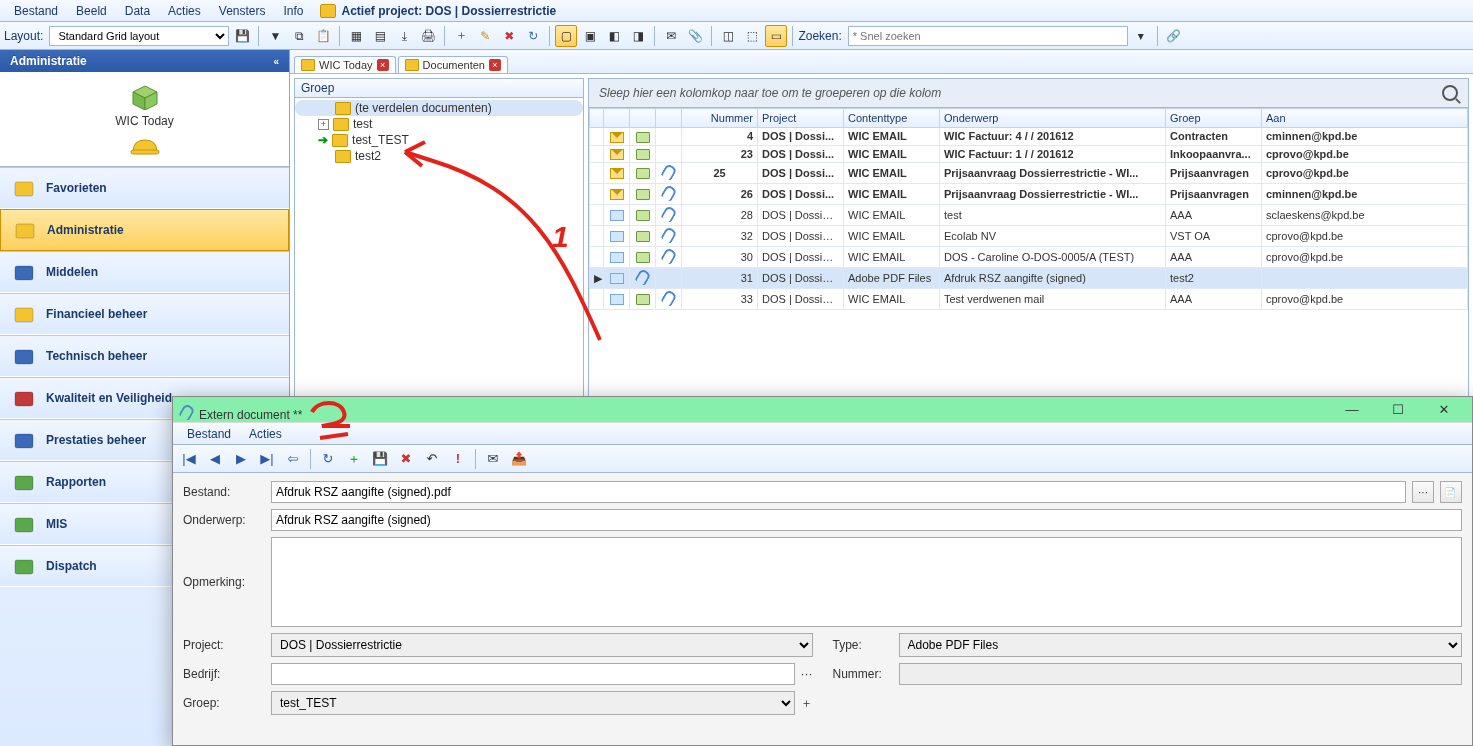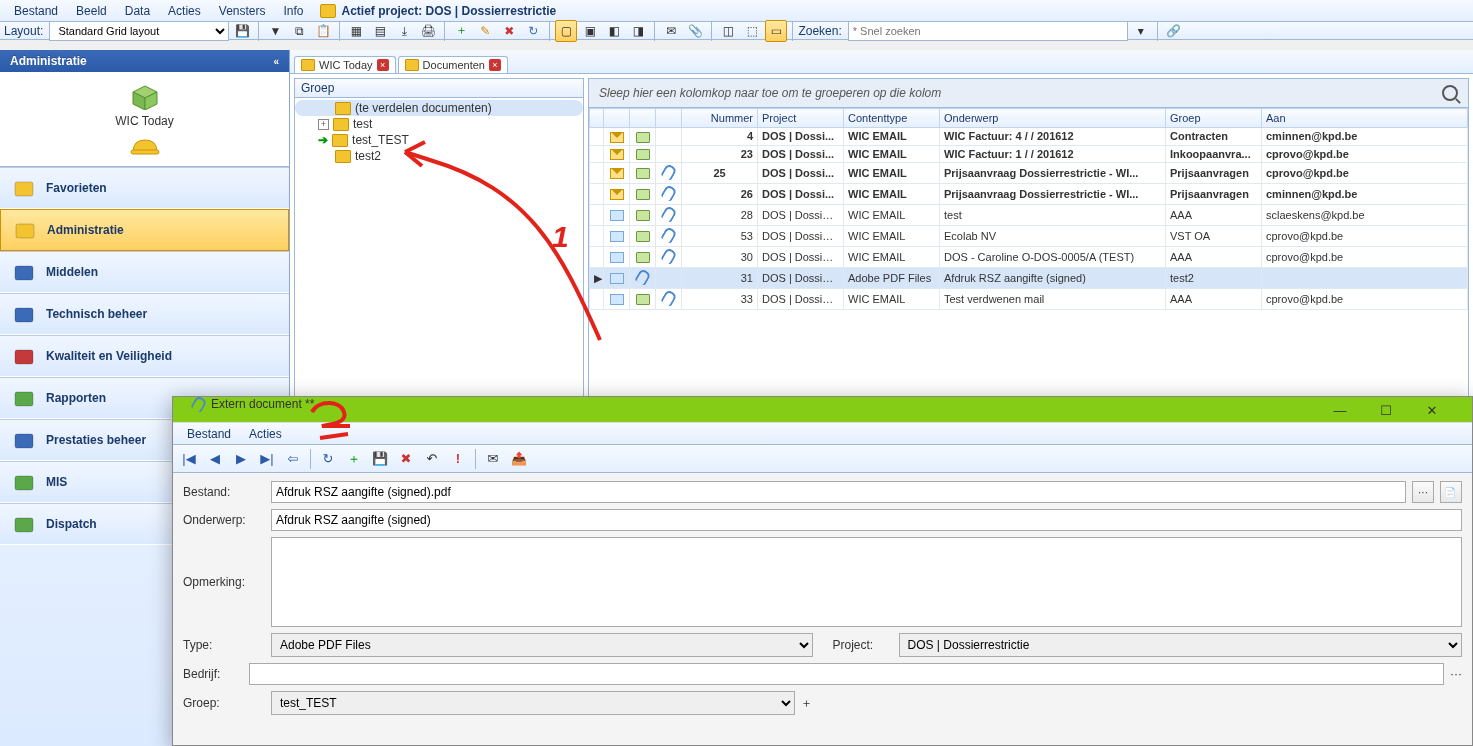--- a/index.html
+++ b/index.html
@@ -5,21 +5,21 @@
 * { box-sizing: border-box; font-family: "Segoe UI", Tahoma, sans-serif; }
 body { margin: 0; background: #f0f0f0; font-size: 12px; color: #333; overflow: hidden; width: 1473px; height: 746px; position: relative; }
 
 
 .topmenu { background: linear-gradient(#f6faff,#e4efff); border-bottom: 1px solid #a0b8d8; height: 22px; display: flex; align-items: center; padding: 0 6px; gap: 2px; }
 .topmenu .mi { padding: 2px 8px; color: #1b3a6b; cursor: pointer; }
 .topmenu .proj { margin-left: 6px; font-weight: bold; color: #1b3a6b; display: flex; gap: 6px; }
 .topmenu .proj .fold { width: 16px; height: 14px; background: #f4c430; border: 1px solid #c89600; border-radius: 2px; }
 
 
-.toolbar { background: linear-gradient(#f6faff,#e4efff); border-bottom: 1px solid #a0b8d8; height: 18px; display: flex; align-items: center; padding: 0 4px; gap: 2px; }
+.toolbar { background: linear-gradient(#f6faff,#e4efff); border-bottom: 1px solid #a0b8d8; height: 28px; display: flex; align-items: center; padding: 0 4px; gap: 2px; }
 .toolbar .lbl { color: #1b3a6b; margin-right: 4px; }
 .toolbar select, .toolbar input[type=text] { height: 20px; border: 1px solid #a0b8d8; background: #fff; font-size: 11px; padding: 0 4px; }
 .toolbar .layout-sel { width: 180px; }
 .toolbar .tbtn { width: 22px; height: 22px; border: 1px solid transparent; border-radius: 2px; display: flex; align-items: center; justify-content: center; cursor: pointer; font-size: 12px; }
 .toolbar .sep { width: 1px; height: 20px; background: #a0b8d8; margin: 0 3px; }
 .toolbar .sch { width: 280px; color: #777; }
 .toolbar .tbtn.active { border: 1px solid #d09000; background: linear-gradient(#ffe8a0,#ffd060); }
 
 
 .main { display: flex; position: absolute; top: 50px; left: 0; right: 0; bottom: 0; }
@@ -73,21 +73,21 @@
 .ic-mail { background: #ffe088; border: 1px solid #c89600; position: relative; }
 .ic-mail::after { content: ''; position: absolute; left: 1px; top: 0; border-left: 5px solid transparent; border-right: 5px solid transparent; border-top: 5px solid #c89600; }
 .ic-mail-open { background: #cfe8ff; border: 1px solid #7aa8d8; }
 .ic-att { width: 12px; height: 14px; border: 2px solid #4a88d0; border-radius: 6px 6px 3px 3px; border-bottom: none; transform: rotate(30deg); display: inline-block; }
 .ic-fold { background: #c8e6a0; border: 1px solid #6a9840; border-radius: 1px; }
 .ic-fax { background: #ddd; border: 1px solid #999; border-radius: 2px; }
 .rowind { width: 10px; text-align: center; color: #333; }
 
 
 .dialog { position: absolute; left: 172px; top: 396px; right: 0; bottom: 0; background: #f4f4f4; border: 1px solid #888; box-shadow: 0 4px 20px #0005; display: flex; flex-direction: column; }
-.dlg-title { height: 26px; background: #84cc16; display: flex; align-items: flex-start; padding: 0 20px; gap: 6px; border-bottom: 1px solid #ddd; }
+.dlg-title { height: 26px; background: #86efac; display: flex; align-items: flex-end; padding: 0 8px; gap: 6px; border-bottom: 1px solid #ddd; }
 .dlg-title .t { flex: 1; }
 .dlg-title .wbtn { width: 40px; height: 26px; display: flex; align-items: center; justify-content: center; font-size: 13px; cursor: pointer; }
 .dlg-menu { height: 22px; background: linear-gradient(#f6faff,#e4efff); border-bottom: 1px solid #a0b8d8; display: flex; align-items: center; gap: 2px; padding: 0 6px; }
 .dlg-menu .mi { padding: 2px 8px; color: #1b3a6b; cursor: pointer; }
 .dlg-tb { height: 28px; background: linear-gradient(#f6faff,#e4efff); border-bottom: 1px solid #a0b8d8; display: flex; align-items: center; gap: 2px; padding: 0 4px; }
 .dlg-tb .tbtn { width: 24px; height: 22px; border: 1px solid transparent; border-radius: 2px; display: flex; align-items: center; justify-content: center; cursor: pointer; font-size: 13px; }
 .dlg-tb .sep { width: 1px; height: 20px; background: #a0b8d8; margin: 0 3px; }
 .dlg-body { flex: 1; padding: 8px 10px; overflow: auto; }
 .frow { display: flex; align-items: center; margin-bottom: 6px; gap: 6px; }
 .frow label { width: 82px; color: #333; }
@@ -201,48 +201,56 @@
           <span class="ico">
             <svg viewBox="0 0 24 24">
               <rect x="3" y="6" width="18" height="14" rx="2" fill="#3a6ab8" stroke="#0003"></rect>
             </svg>
           </span>
           <span>Middelen</span>
         </div>
         <div class="sb-item">
           <span class="ico">
             <svg viewBox="0 0 24 24">
+              <rect x="3" y="6" width="18" height="14" rx="2" fill="#f4c430" stroke="#0003"></rect>
+            </svg>
+          </span>
+          <span>Financieel beheer</span>
+        </div>
+        <div class="sb-item">
+          <span class="ico">
+            <svg viewBox="0 0 24 24">
               <rect x="3" y="6" width="18" height="14" rx="2" fill="#3a6ab8" stroke="#0003"></rect>
             </svg>
           </span>
           <span>Technisch beheer</span>
         </div>
         <div class="sb-item">
           <span class="ico">
             <svg viewBox="0 0 24 24">
               <rect x="3" y="6" width="18" height="14" rx="2" fill="#c43a3a" stroke="#0003"></rect>
             </svg>
           </span>
           <span>Kwaliteit en Veiligheid</span>
         </div>
         <div class="sb-item">
           <span class="ico">
             <svg viewBox="0 0 24 24">
+              <rect x="3" y="6" width="18" height="14" rx="2" fill="#3a6ab8" stroke="#0003"></rect>
+            </svg>
+          </span>
+          <span>Prestaties beheer</span>
+        </div>
+        <div class="sb-item">
+          <span class="ico">
+            <svg viewBox="0 0 24 24">
               <rect x="3" y="6" width="18" height="14" rx="2" fill="#5aa84a" stroke="#0003"></rect>
             </svg>
           </span>
           <span>Rapporten</span>
-        </div>
-        <div class="sb-item">
-          <span class="ico">
-            <svg viewBox="0 0 24 24">
-              <rect x="3" y="6" width="18" height="14" rx="2" fill="#3a6ab8" stroke="#0003"></rect>
-            </svg>
-          </span>
-          <span>Prestaties beheer</span>
         </div>
         <div class="sb-item">
           <span class="ico">
             <svg viewBox="0 0 24 24">
               <rect x="3" y="6" width="18" height="14" rx="2" fill="#5aa84a" stroke="#0003"></rect>
             </svg>
           </span>
           <span>MIS</span>
         </div>
         <div class="sb-item">
@@ -387,21 +395,21 @@
                   <td>WIC EMAIL</td>
                   <td>test</td>
                   <td>AAA</td>
                   <td>sclaeskens@kpd.be</td>
                 </tr>
                 <tr class="">
                   <td class="rowind"></td>
                   <td class="ico"><span class="cell-ic ic-mail-open"></span></td>
                   <td class="ico"><span class="cell-ic ic-fold"></span></td>
                   <td class="ico"><span class="ic-att"></span></td>
-                  <td style="text-align:right">53</td>
+                  <td style="text-align:right">32</td>
                   <td>DOS | Dossierr...</td>
                   <td>WIC EMAIL</td>
                   <td>Ecolab NV</td>
                   <td>VST OA</td>
                   <td>cprovo@kpd.be</td>
                 </tr>
                 <tr class="">
                   <td class="rowind"></td>
                   <td class="ico"><span class="cell-ic ic-mail-open"></span></td>
                   <td class="ico"><span class="cell-ic ic-fold"></span></td>
@@ -484,33 +492,37 @@
     <div class="frow">
       <label>Onderwerp:</label>
       <input type="text" value="Afdruk RSZ aangifte (signed)" style="">
     </div>
     <div class="frow" style="align-items:flex-start">
       <label style="padding-top:38px">Opmerking:</label>
       <textarea style=""></textarea>
     </div>
     <div class="frow2">
       <div class="half">
+        <label>Project:</label>
+        <select><option>DOS | Dossierrestrictie</option></select>
+      </div>
+      <div class="half">
         <label>Type:</label>
         <select><option>Adobe PDF Files</option></select>
-      </div>
-      <div class="half">
-        <label>Project:</label>
-        <select><option>DOS | Dossierrestrictie</option></select>
       </div>
     </div>
     <div class="frow2">
       <div class="half">
         <label>Bedrijf:</label>
         <input type="text" value="" style="">
         <div class="minibtn">···</div>
+      </div>
+      <div class="half">
+        <label>Nummer:</label>
+        <input type="text" class="ro" readonly="" value="" style="">
       </div>
     </div>
     <div class="frow2">
       <div class="half">
         <label>Groep:</label>
         <select><option>test_TEST</option></select>
         <div class="minibtn">＋</div>
       </div>
       <div class="half"></div>
     </div>

